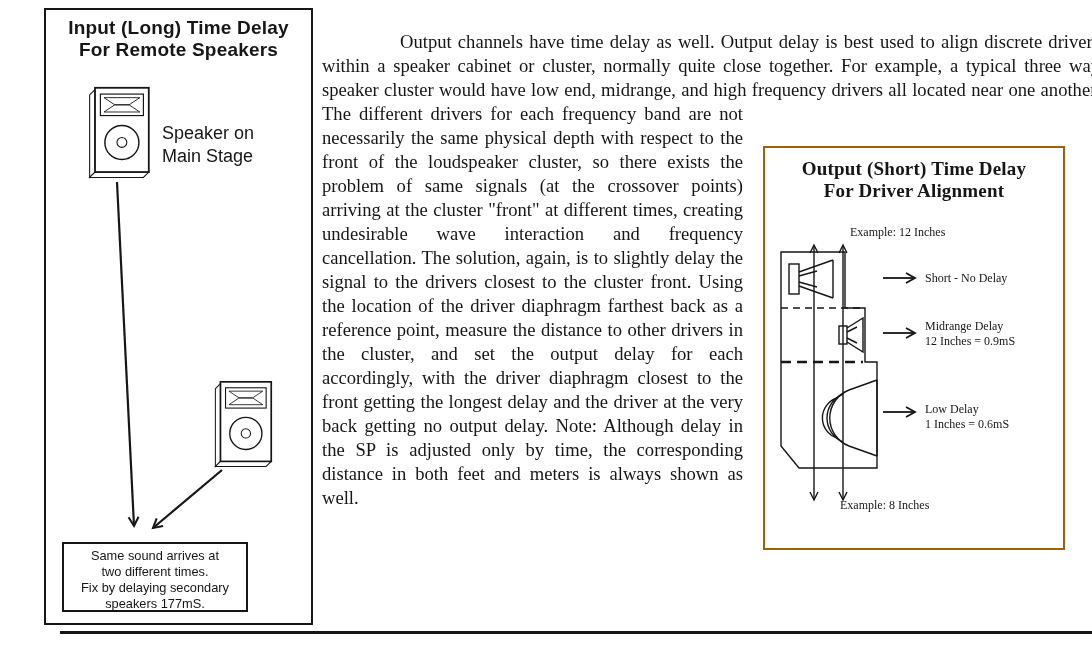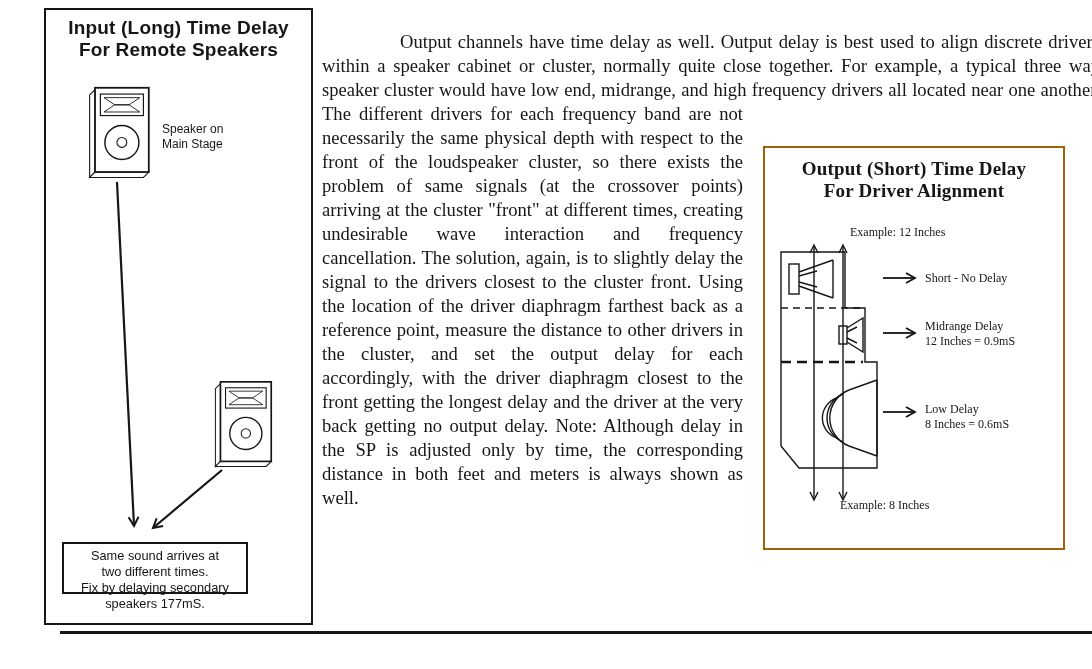--- a/index.html
+++ b/index.html
@@ -11,25 +11,25 @@
   
   .left-panel {
     position:absolute; left:12px; top:8px; width:269px; height:617px;
     border:2px solid #161616; background:#ffffff;
   }
   .diagram-title {
     font-weight:bold; font-size:19px; line-height:1.16; text-align:center;
     white-space:pre-line; letter-spacing:0.2px;
   }
   .left-title { position:absolute; left:0; right:0; top:7px; }
-  .small-label { position:absolute; font-size:12px; line-height:1.25; white-space:pre-line; }
+  .small-label { position:absolute; font-size:18px; line-height:1.25; white-space:pre-line; }
   .spk { position:absolute; }
   .arrows-overlay { position:absolute; left:0; top:0; width:269px; height:617px; }
   .callout {
-    position:absolute; left:16px; top:532px; width:186px; height:52px;
+    position:absolute; left:16px; top:532px; width:186px; height:70px;
     border:2.5px solid #161616; background:#fff;
     font-size:12.8px; line-height:1.24; text-align:center; white-space:pre-line;
     padding-top:4px;
   }
 
   
   .bodytext {
     position:absolute; left:290px; top:30px; width:778px;
     font-family:"Liberation Serif", serif; font-size:18.6px; line-height:24px;
     text-align:justify; color:#161616;
@@ -157,21 +157,21 @@
             <line x1="118" y1="172" x2="150" y2="172" marker-end="url(#ahR)"></line>
           </g>
         </svg>
 
         <div class="rp-label" style="left:160px; top:123px;">Short - No Delay</div>
 
         <div class="rp-label" style="left:160px; top:171px;">Midrange Delay
 12 Inches = 0.9mS</div>
 
         <div class="rp-label" style="left:160px; top:254px;">Low Delay
-8 Inches = 0.6mS</div>
+1 Inches = 0.6mS</div>
 
         <div class="rp-label" style="left:75px; top:350px;">Example:  8 Inches</div>
       </div>
     </div>
 
     <p>Output channels have time delay as well. Output delay is best used to align discrete drivers within a speaker cabinet or cluster, normally quite close together. For example, a typical three way speaker cluster would have low end, midrange, and high frequency drivers all located near one another. The different drivers for each frequency band are not necessarily the same physical depth with respect to the front of the loudspeaker cluster, so there exists the problem of same signals (at the crossover points) arriving at the cluster "front" at different times, creating undesirable wave interaction and frequency cancellation. The solution, again, is to slightly delay the signal to the drivers closest to the cluster front. Using the location of the driver diaphragm farthest back as a reference point, measure the distance to other drivers in the cluster, and set the output delay for each accordingly, with the driver diaphragm closest to the front getting the longest delay and the driver at the very back getting no output delay. Note: Although delay in the SP is adjusted only by time, the corresponding distance in both feet and meters is always shown as well.</p>
   </div>
 
   <div class="footer-rule"></div>
 

